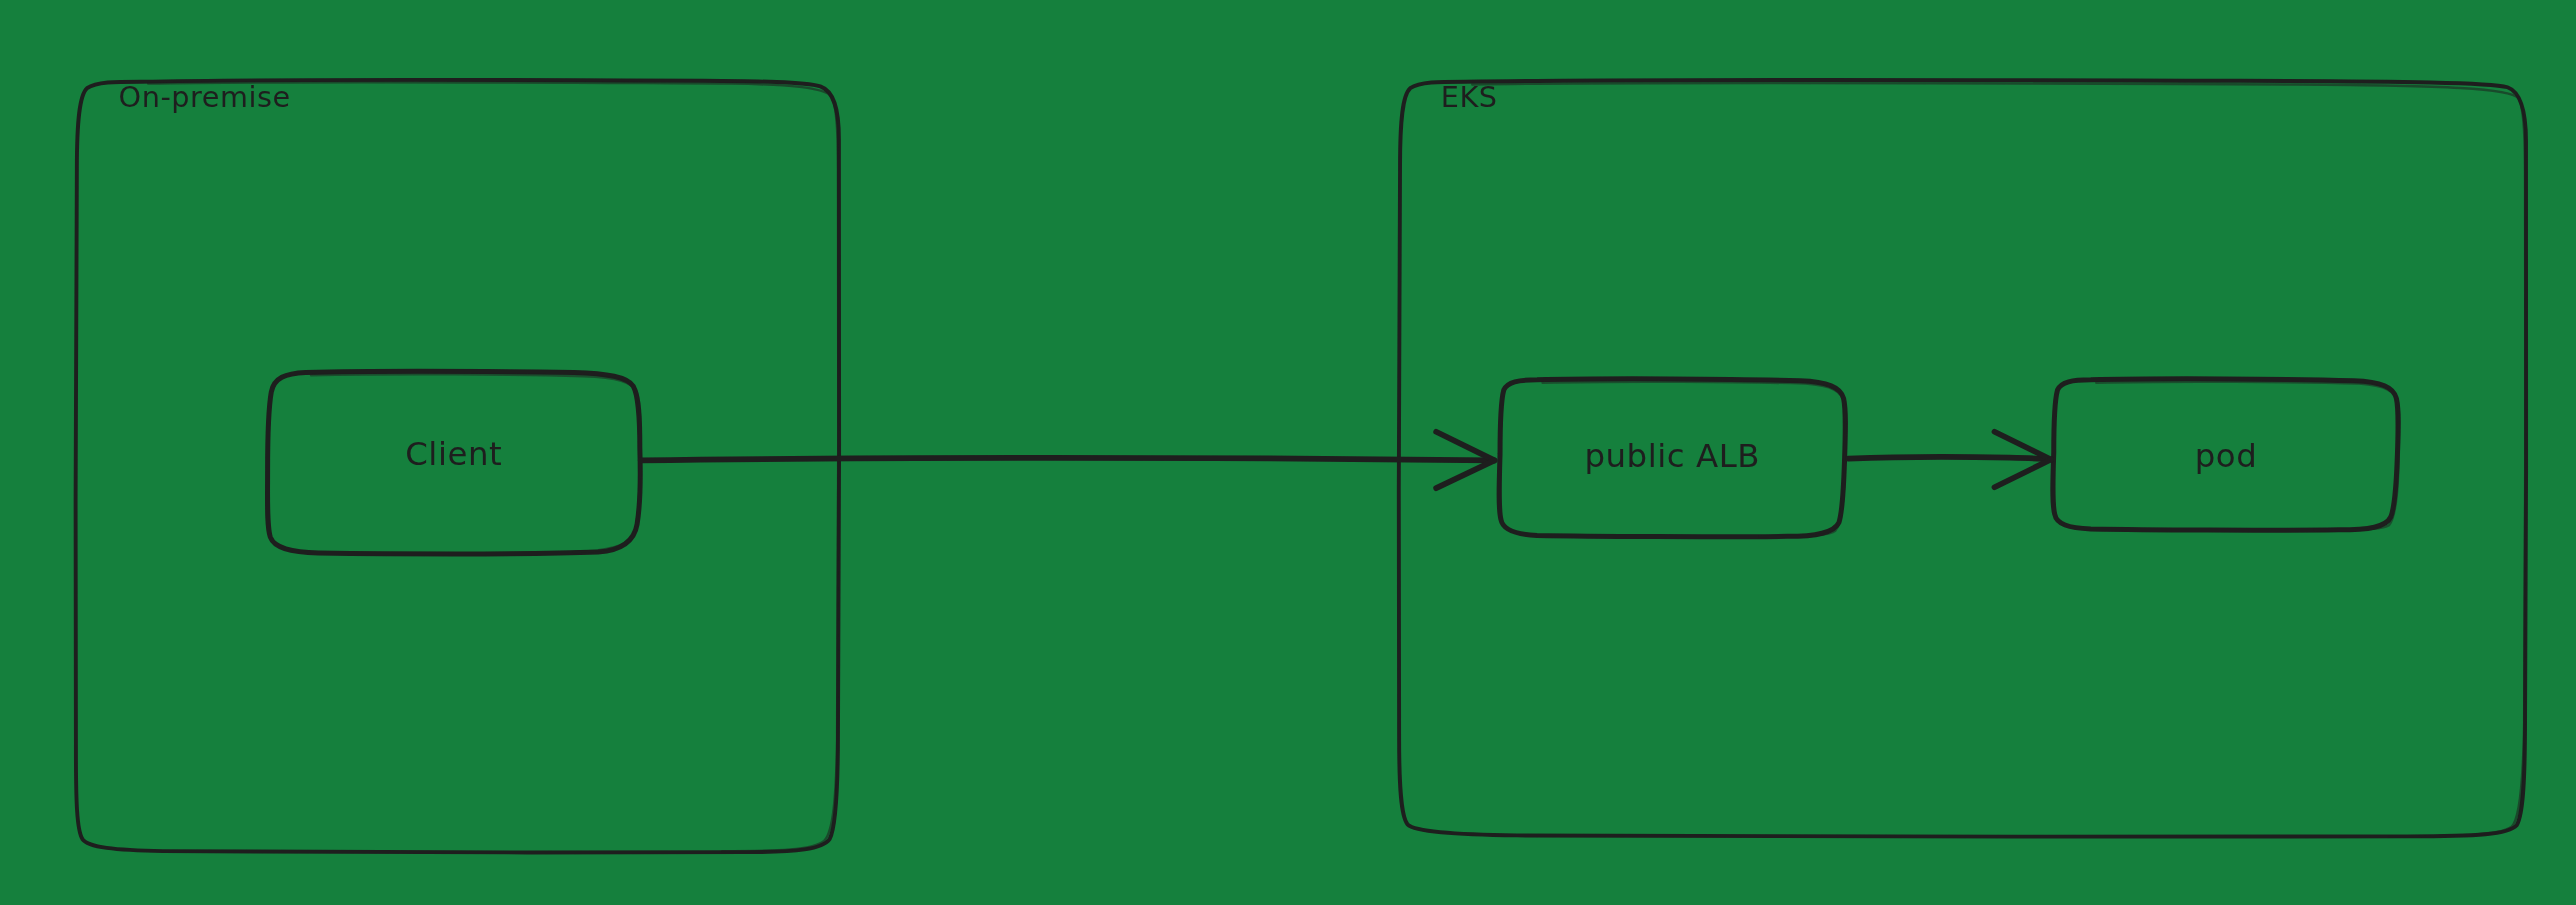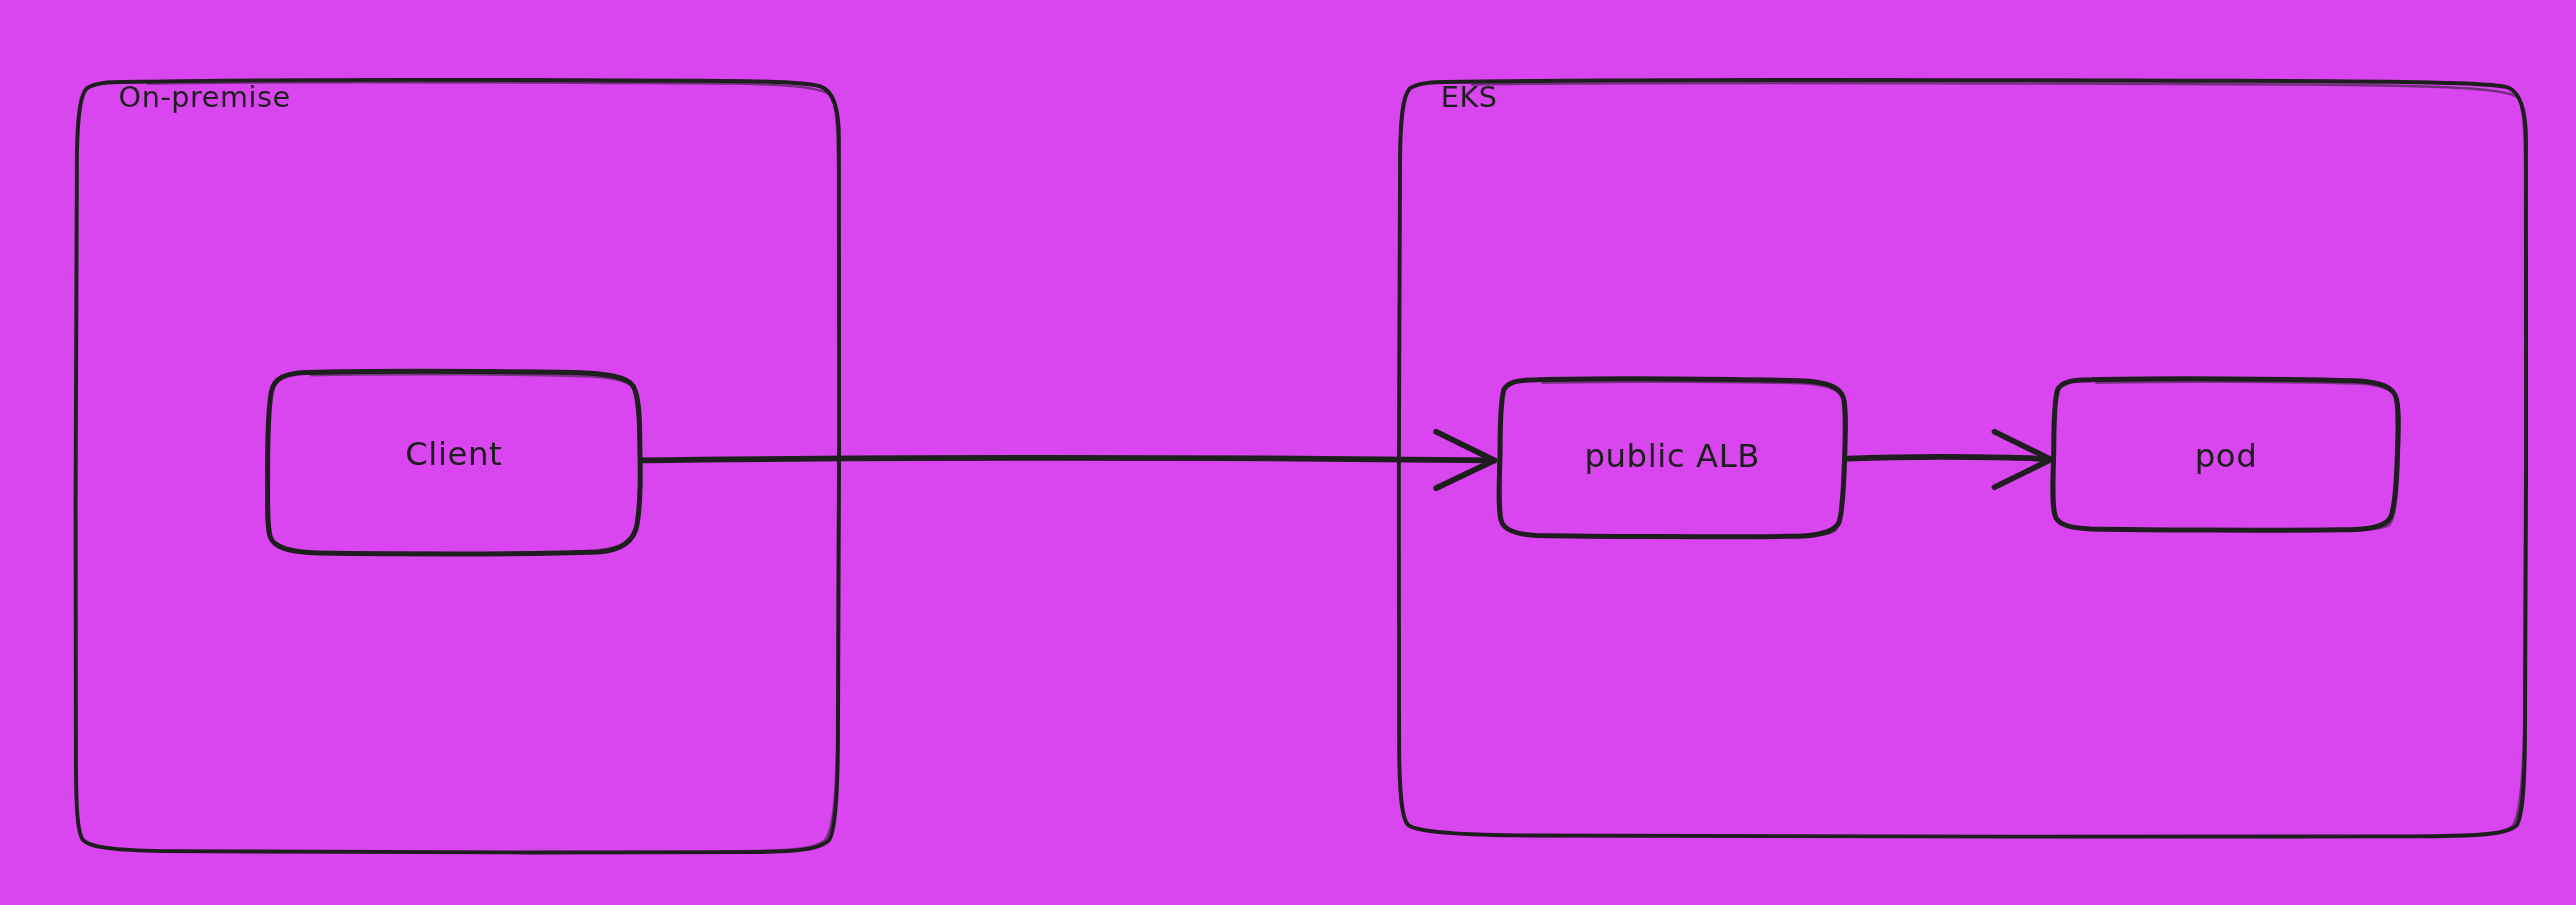--- a/index.html
+++ b/index.html
@@ -8,21 +8,21 @@
     padding: 0;
     background: #ffffff;
   }
   body {
     font-family: "DejaVu Sans", sans-serif;
   }
   #canvas {
     position: relative;
     width: 2576px;
     height: 906px;
-    background: #d946ef;
+    background: #15803d;
     overflow: hidden;
   }
   #diagram-svg {
     position: absolute;
     top: 0;
     left: 0;
     width: 2576px;
     height: 906px;
     display: block;
   }

